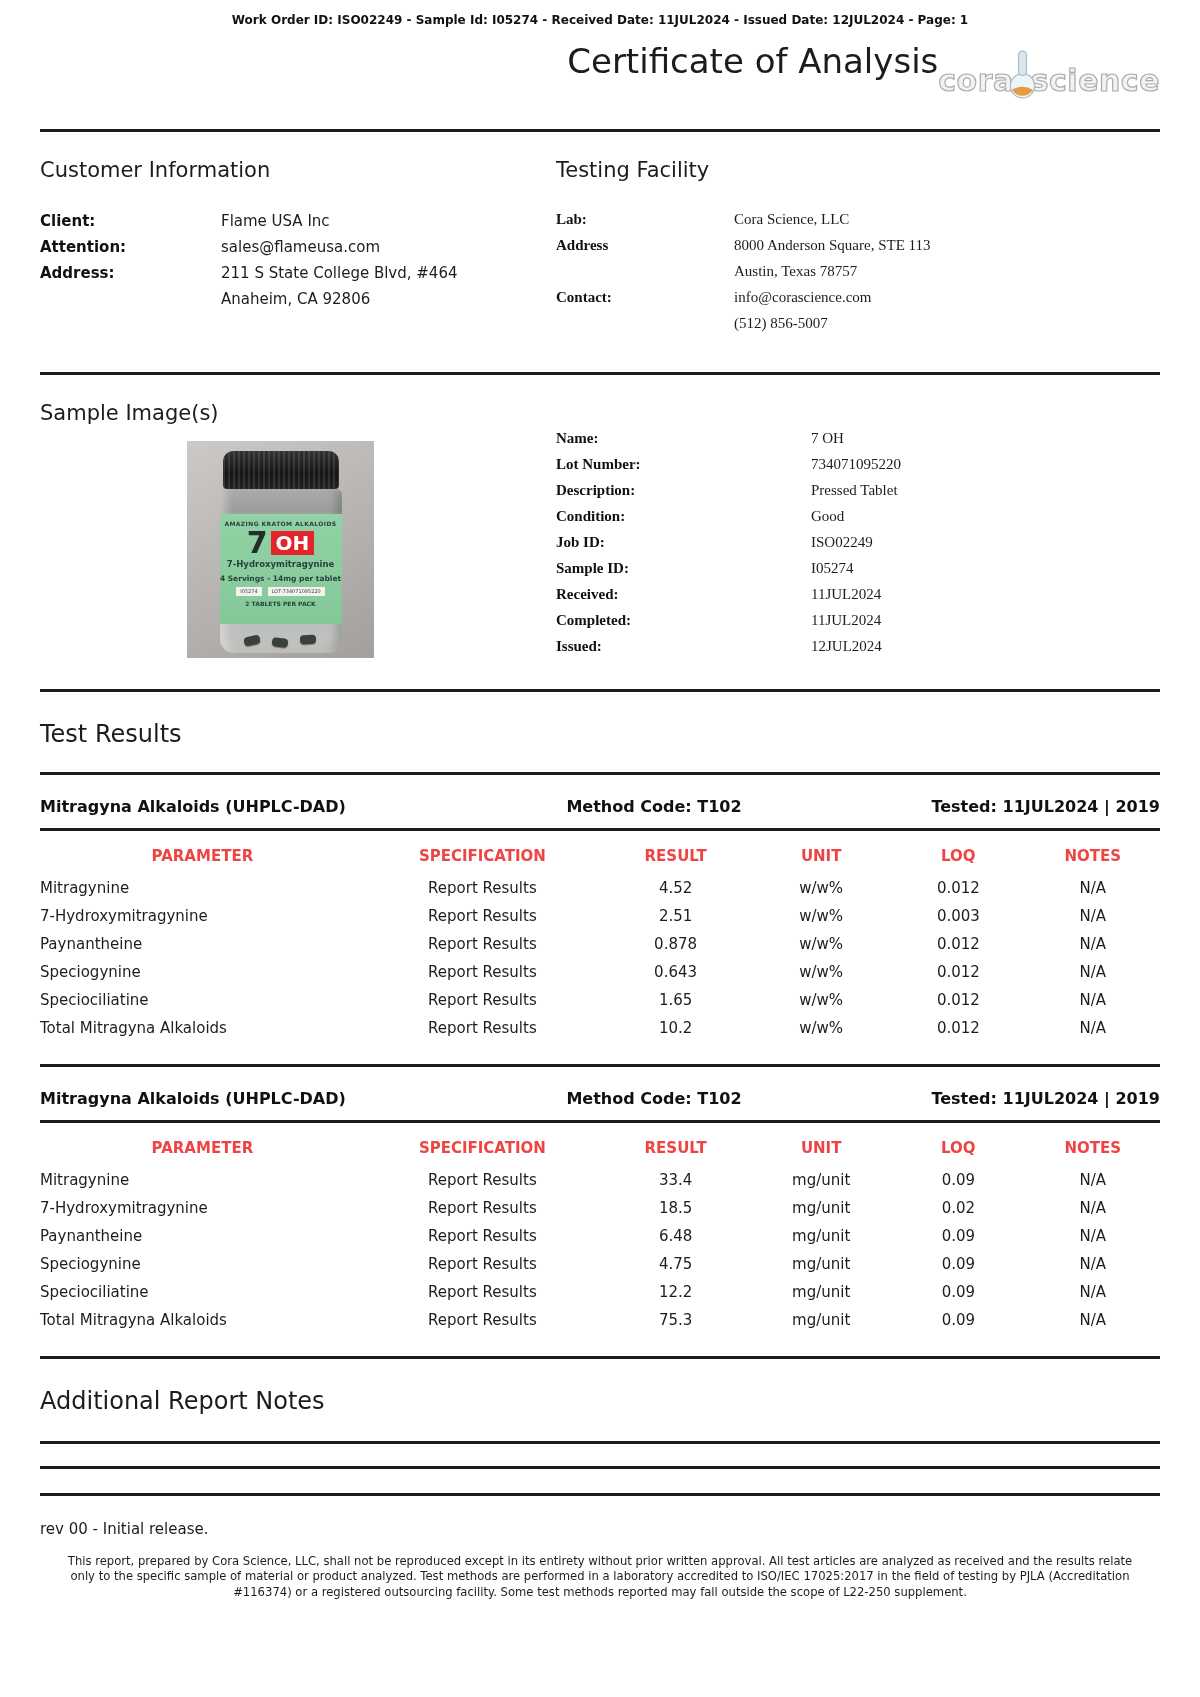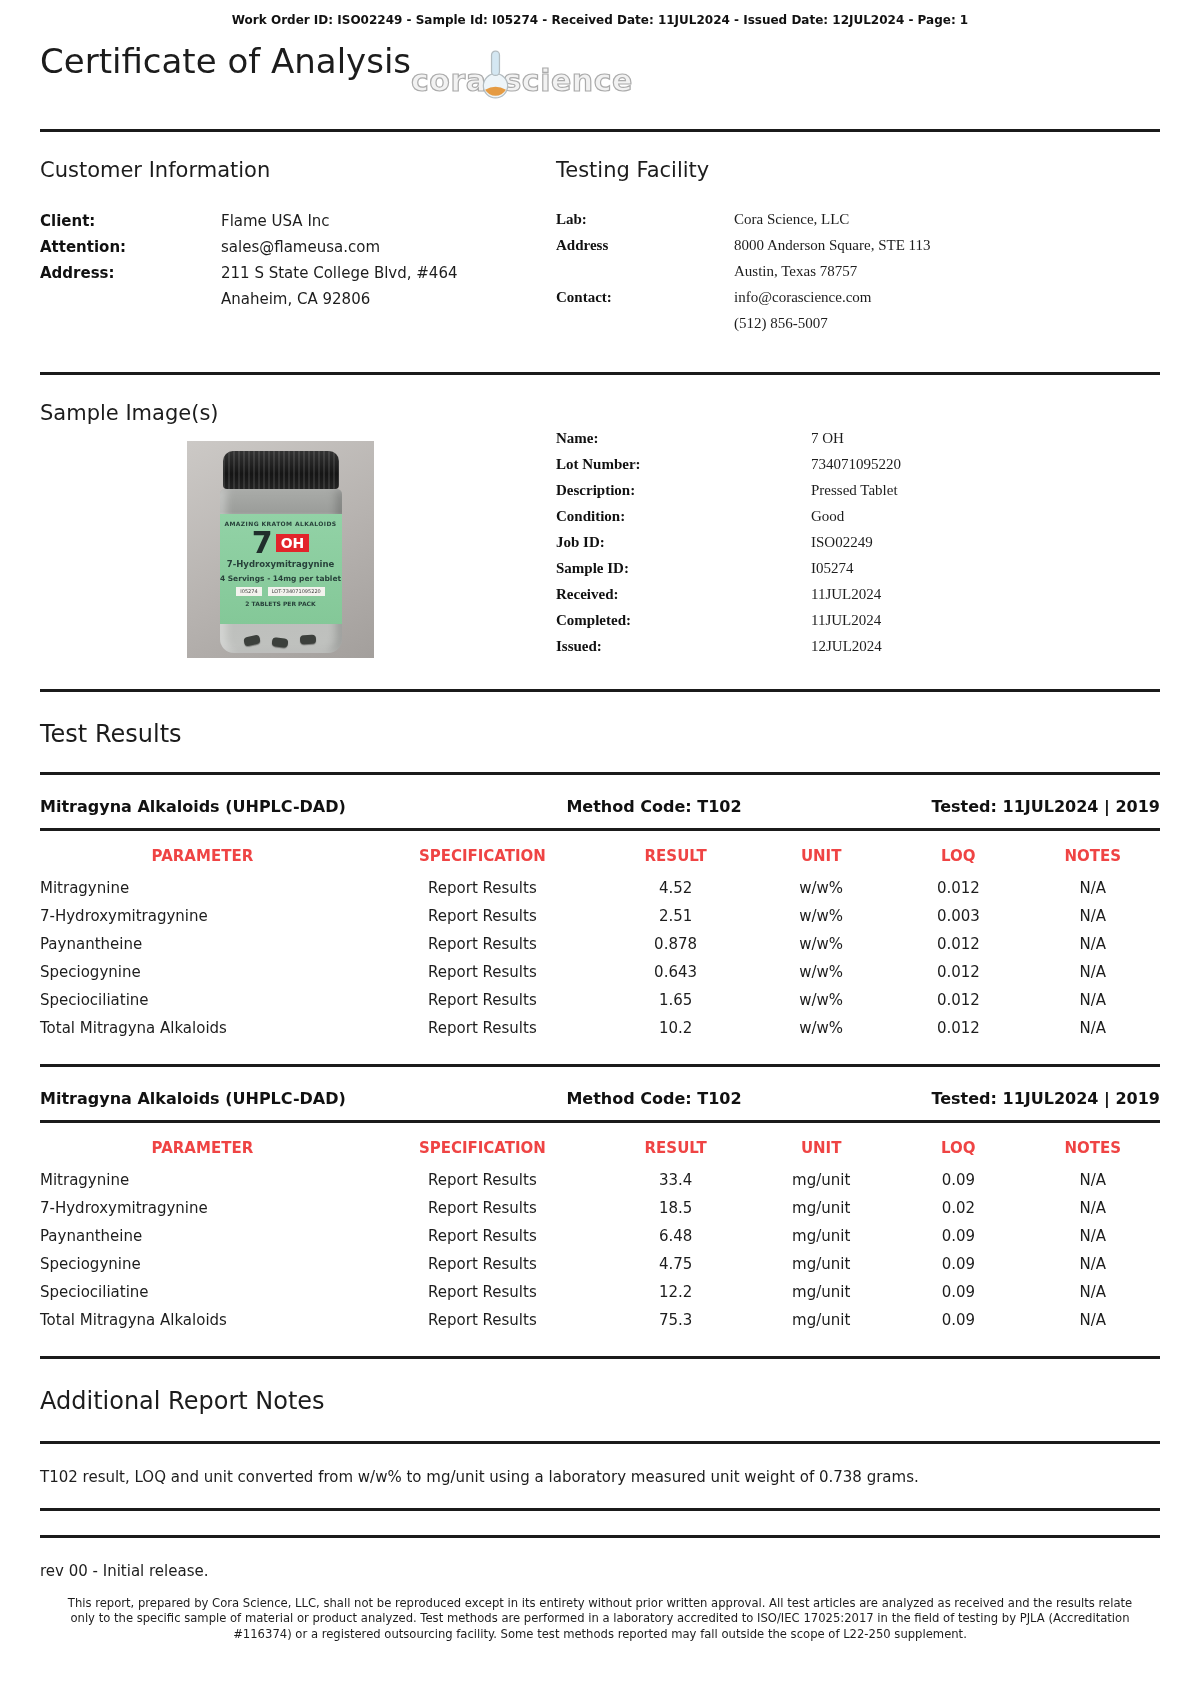--- a/index.html
+++ b/index.html
@@ -2,21 +2,21 @@
 <html><head>
 <meta charset="utf-8">
 <style>
   * { margin:0; padding:0; box-sizing:border-box; }
   html,body { background:#ffffff; }
   body { font-family:"DejaVu Sans","Liberation Sans",sans-serif; color:#1d1d1d; }
   .page { width:1200px; height:1697px; background:#fff; overflow:hidden; position:relative; }
 
   .meta { padding-top:13px; text-align:center; font-size:12px; font-weight:bold; color:#111; }
 
-  .title-row { margin:16px 40px 0 40px; display:flex; justify-content:flex-start; align-items:flex-start; }
+  .title-row { margin:16px 40px 0 40px; display:flex; justify-content:flex-end; align-items:flex-start; }
   .title { font-size:34px; font-weight:400; color:#1c1c1c; line-height:1.1; }
 
   .logo { display:flex; align-items:center; margin-top:8px; }
   .logo-word { font-size:30px; font-weight:bold; color:#f2f2f2; -webkit-text-stroke:1.2px #ababab; letter-spacing:.5px; }
   .flask { margin:0 -5px; position:relative; top:-3px; }
 
   .rule { height:3px; background:#1b1b1b; margin:20px 40px 0 40px; }
 
   .cols { margin:26px 40px 0 40px; display:flex; }
   .col-left { width:516px; flex:none; }
@@ -43,21 +43,21 @@
              background:repeating-linear-gradient(90deg,rgba(255,255,255,.10) 0 2px,transparent 2px 5px); }
   .jar-body { width:122px; height:164px; overflow:hidden; position:relative;
              background:linear-gradient(180deg,#aaaca9 0%,#9b9d9a 14%,#b5b7b4 18%,#c0c2bf 100%);
              border-radius:5px 5px 14px 14px;
              box-shadow:inset 6px 0 8px rgba(255,255,255,.35), inset -6px 0 8px rgba(0,0,0,.18); }
   .jar-label { margin-top:25px; height:110px; padding-top:6px; text-align:center; color:#27413a;
              background:linear-gradient(180deg,#92d2a6 0%,#84c898 100%); }
   .tagline { font-size:6px; font-weight:bold; letter-spacing:.4px; }
   .bigmark { display:flex; justify-content:center; align-items:center; gap:3px; margin-top:2px; }
   .seven { font-size:30px; font-weight:bold; color:#202e2c; line-height:.9; }
-  .oh { font-size:14px; font-weight:bold; color:#ffffff; background:#e2242b; padding:2px 5px; line-height:1; }
+  .oh { font-size:20px; font-weight:bold; color:#ffffff; background:#e2242b; padding:2px 5px; line-height:1; }
   .compound { font-size:8.5px; font-weight:bold; margin-top:3px; }
   .servings { font-size:7.5px; font-weight:bold; margin-top:5px; }
   .chips { display:flex; justify-content:center; gap:6px; margin-top:4px; }
   .chip { background:#f3f3ee; color:#444; font-size:5px; line-height:1.4; padding:1px 4px; }
   .pack { font-size:6px; font-weight:bold; margin-top:4px; }
   .tablets { position:absolute; bottom:4px; left:0; right:0; height:22px; }
   .tab { position:absolute; width:16px; height:9px; border-radius:4px; background:#3c403c; box-shadow:0 1px 1px rgba(0,0,0,.4); }
   .tab.t1 { left:24px; bottom:4px; transform:rotate(-12deg); }
   .tab.t2 { left:52px; bottom:2px; transform:rotate(8deg); }
   .tab.t3 { left:80px; bottom:5px; transform:rotate(-4deg); }
@@ -386,21 +386,20 @@
         <td>mg/unit</td>
         <td>0.09</td>
         <td>N/A</td>
       </tr>
     </tbody>
   </table>
   <div class="t-rule"></div>
 
   <h2 class="big">Additional Report Notes</h2>
   <div class="rule" style="margin-top:26px;"></div>
-  <p class="note">T102 result, LOQ and unit converted from w/w% to mg/unit using a laboratory measured unit weight of 0.738 grams.</p>
   <div class="rule" style="margin-top:22px;"></div>
 
   <div class="rule" style="margin-top:24px;"></div>
   <p class="rev">rev 00 - Initial release.</p>
 
   <p class="footer">This report, prepared by Cora Science, LLC, shall not be reproduced except in its entirety without prior written approval. All test articles are analyzed as received and the results relate only to the specific sample of material or product analyzed. Test methods are performed in a laboratory accredited to ISO/IEC 17025:2017 in the field of testing by PJLA (Accreditation #116374) or a registered outsourcing facility. Some test methods reported may fall outside the scope of L22-250 supplement.</p>
 
 </div>
 
 </body></html>

